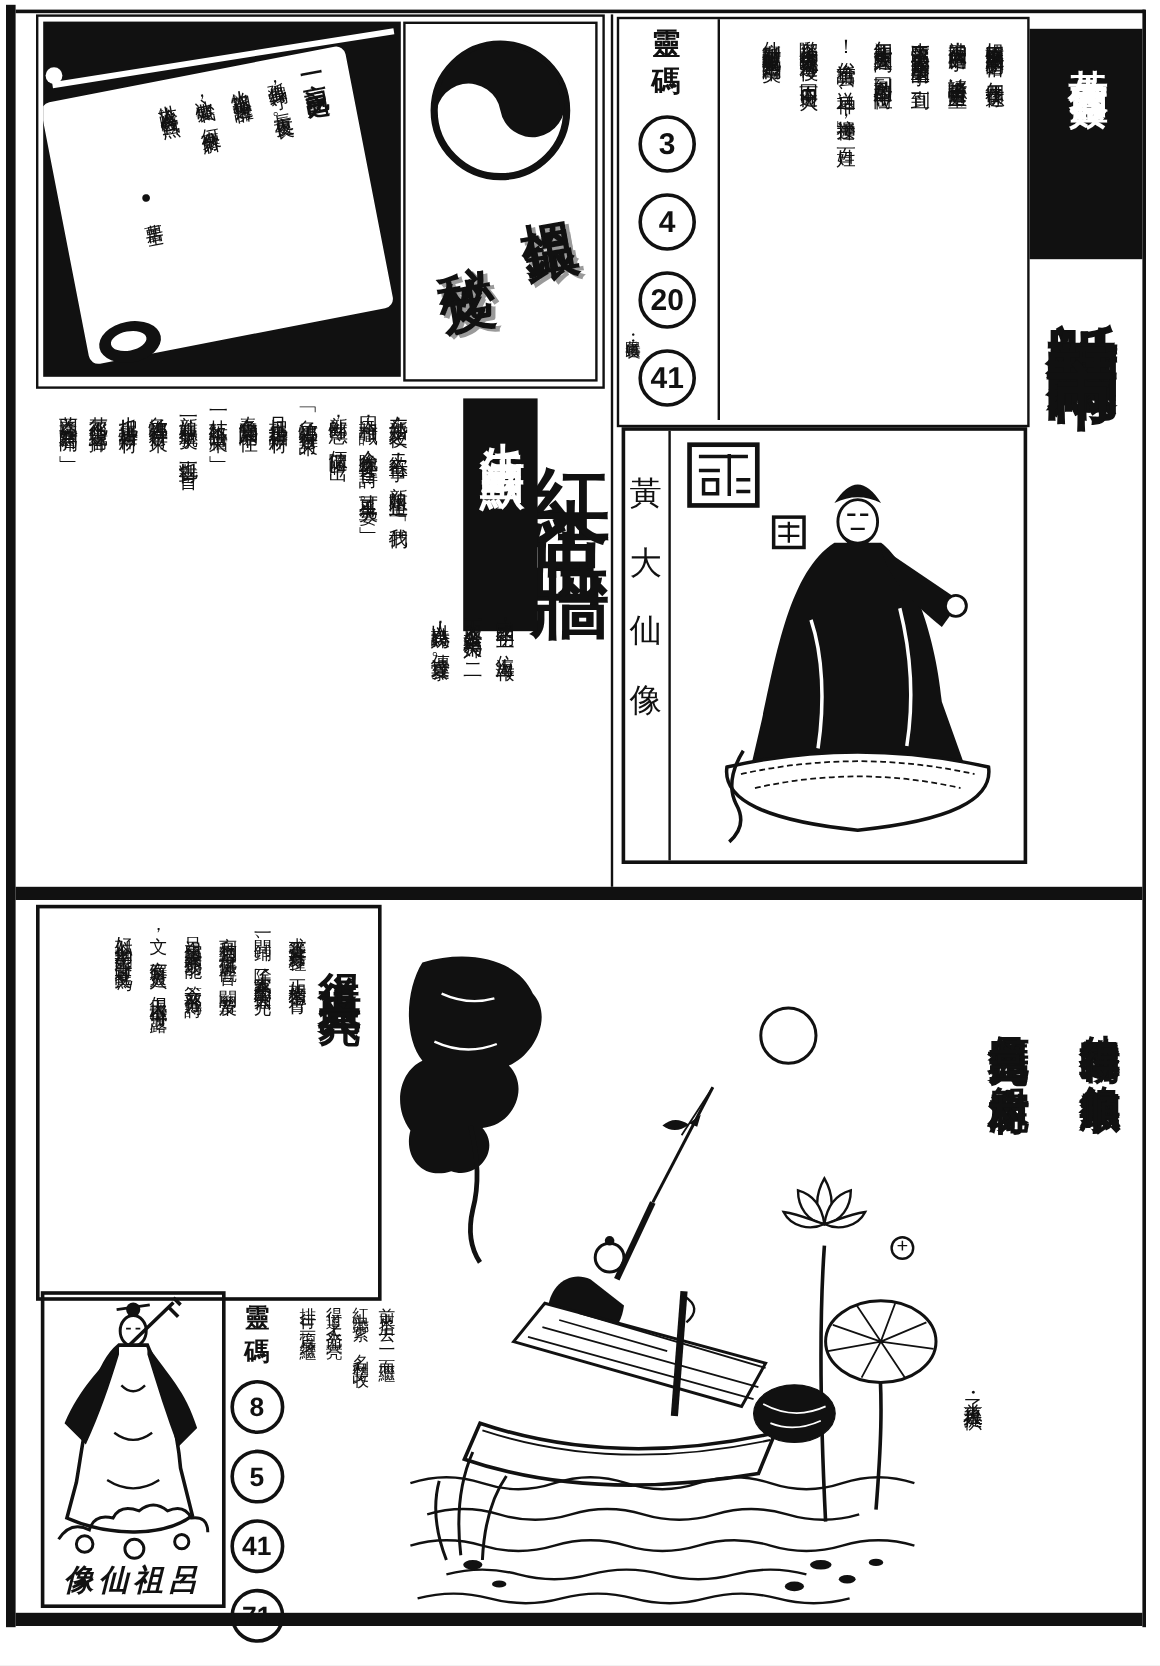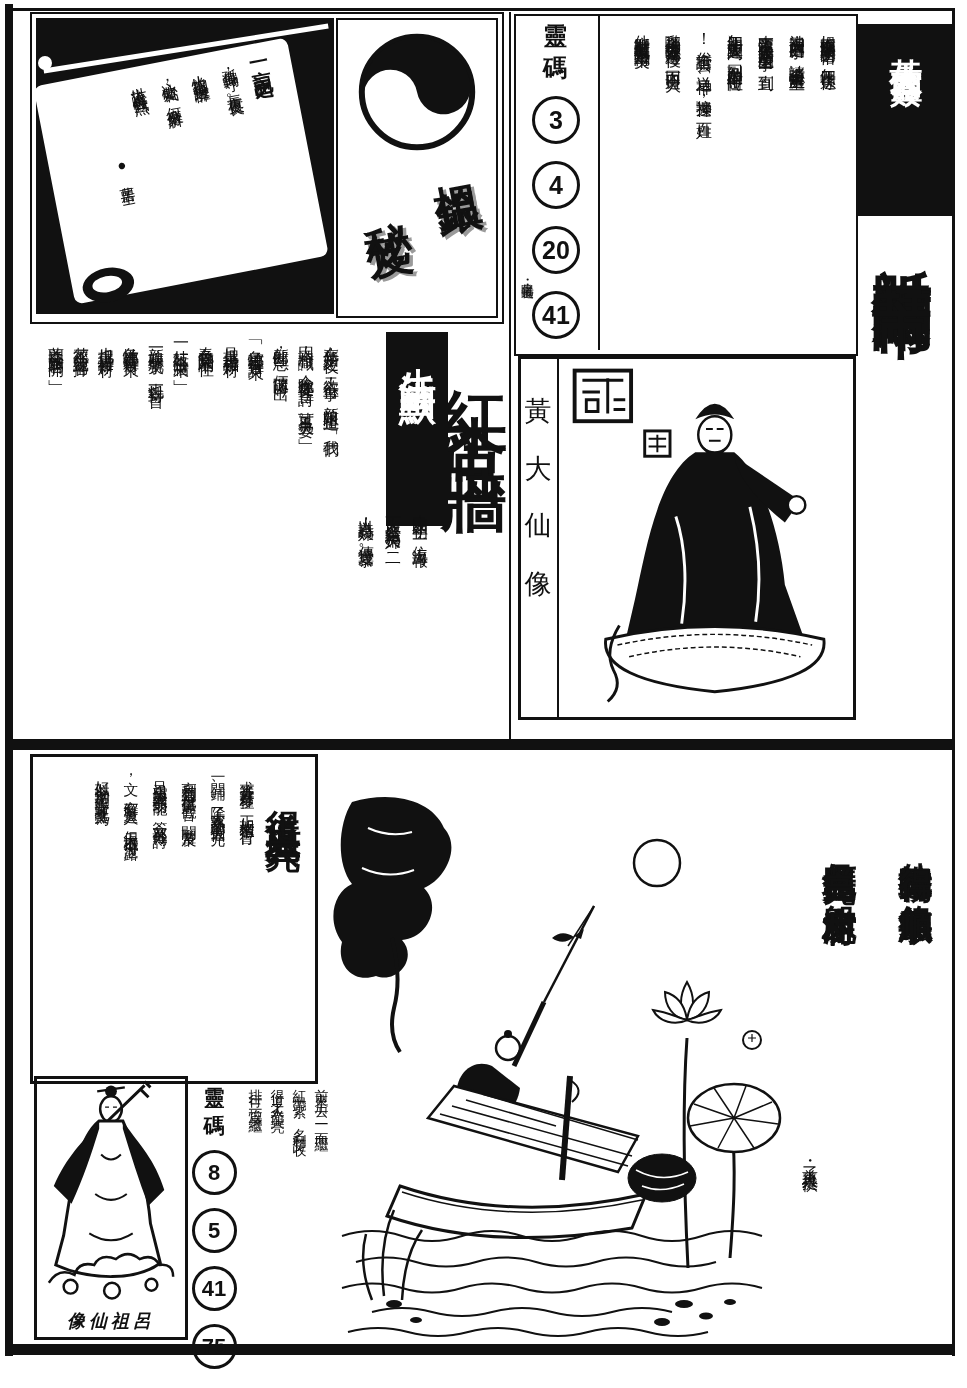--- a/index.html
+++ b/index.html
@@ -65,21 +65,21 @@
                  text-orientation:upright;font-size:27px;letter-spacing:58px;padding-top:16px;line-height:38px;box-sizing:border-box;}
   .deity-art{position:absolute;left:40px;top:0;width:292px;height:358px;}
   
   .seek-box{left:30px;top:754px;width:288px;height:330px;border:3px solid #111;box-sizing:border-box;}
   .seek-title{position:absolute;right:8px;top:24px;writing-mode:vertical-rl;text-orientation:upright;
               font-size:36px;font-weight:bold;letter-spacing:4px;}
   .seek-cols{position:absolute;left:10px;top:12px;width:218px;height:302px;writing-mode:vertical-rl;text-orientation:upright;
              font-size:15px;letter-spacing:2.5px;}
   .seek-cols>div{line-height:29px;}
   .lu-box{left:34px;top:1076px;width:154px;height:264px;border:3px solid #111;box-sizing:border-box;}
-  .lu-caption{position:absolute;bottom:4px;left:0;width:100%;text-align:center;font-size:18px;font-weight:bold;font-style:italic;letter-spacing:4px;}
+  .lu-caption{position:absolute;bottom:4px;left:0;width:100%;text-align:center;font-size:25px;font-weight:bold;font-style:italic;letter-spacing:4px;}
   .lucky-bottom{left:186px;top:1084px;width:56px;}
   .lucky-label-sm{font-size:21px;font-weight:bold;text-align:center;letter-spacing:5px;padding-left:5px;}
   .circles-sm{display:flex;flex-direction:column;align-items:center;gap:13px;margin-top:10px;}
   .circle-sm{width:45px;height:45px;border:3px solid #111;border-radius:50%;display:flex;align-items:center;
              justify-content:center;font-family:"Liberation Sans",sans-serif;font-weight:bold;font-size:22px;box-sizing:border-box;}
   .oracle{left:240px;top:1078px;width:92px;height:248px;writing-mode:vertical-rl;text-orientation:upright;
           font-size:14px;letter-spacing:5px;}
   .oracle>div{line-height:22px;}
   .scene{left:332px;top:788px;width:458px;height:556px;}
   .poem{left:797px;top:836px;width:156px;height:516px;writing-mode:vertical-rl;text-orientation:upright;
@@ -236,21 +236,21 @@
     </svg>
     <div class="lu-caption">像仙祖呂</div>
   </div>
 
   <div class="abs lucky-bottom">
     <div class="lucky-label-sm">靈碼</div>
     <div class="circles-sm">
       <div class="circle-sm">8</div>
       <div class="circle-sm">5</div>
       <div class="circle-sm">41</div>
-      <div class="circle-sm">75</div>
+      <div class="circle-sm">71</div>
     </div>
   </div>
 
   <div class="abs oracle">
     <div>前來后去　一而繼一</div>
     <div>紅中帶紫　名利雙收</div>
     <div>得道之人光與亮</div>
     <div>排行三二煥身繼</div>
   </div>
 

